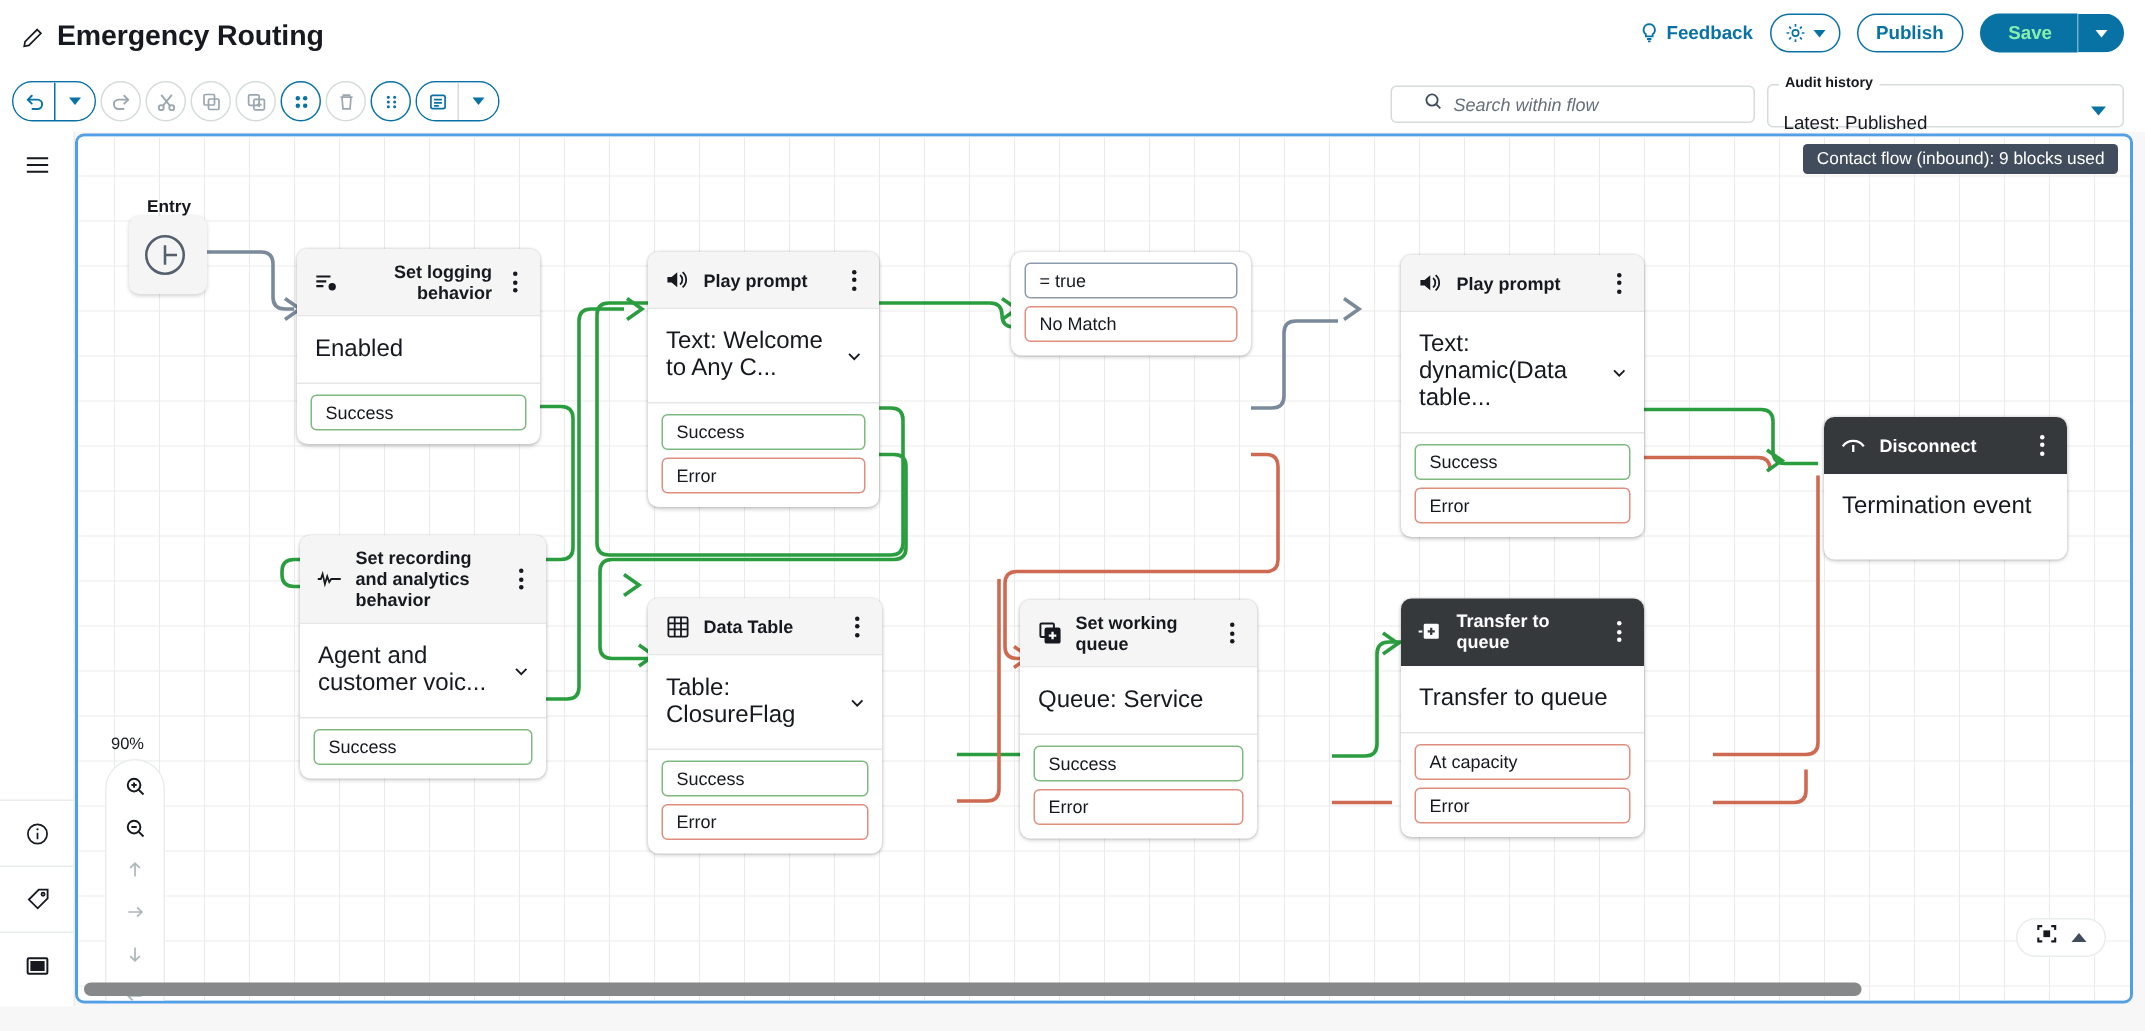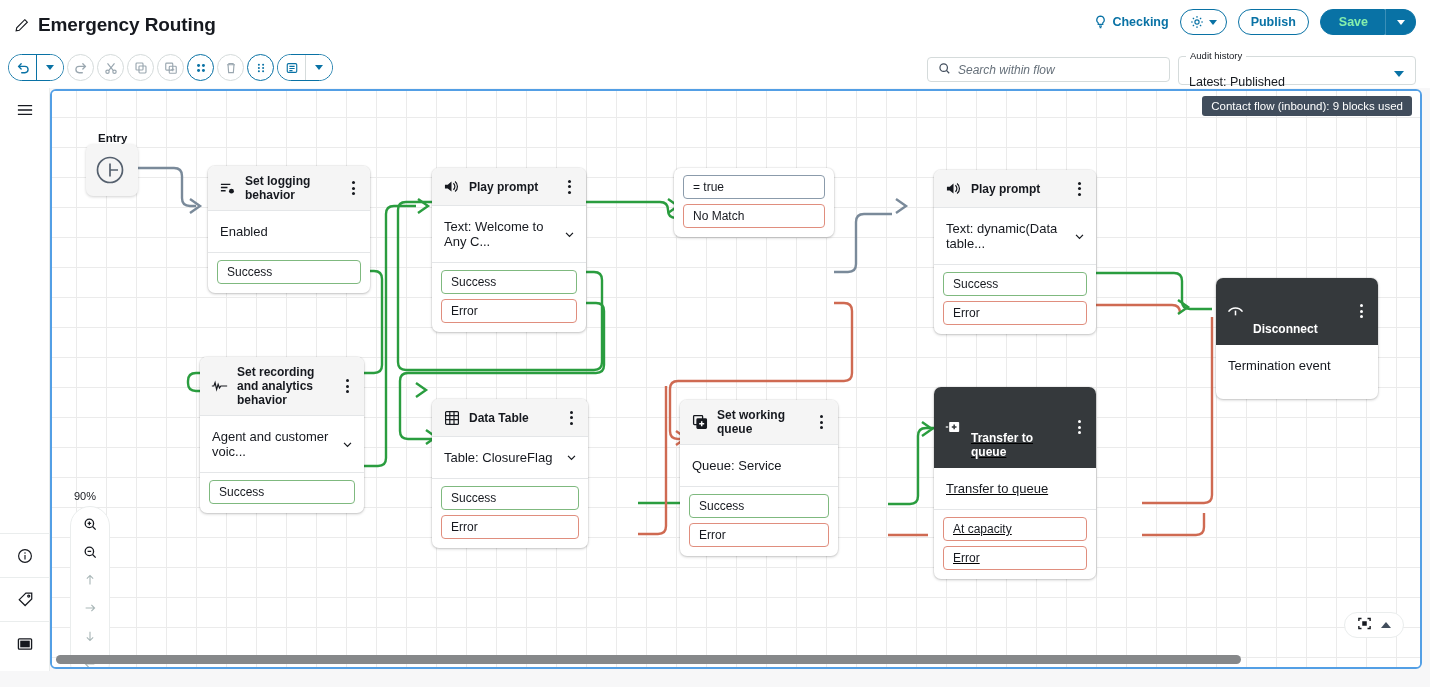--- a/index.html
+++ b/index.html
@@ -56,29 +56,29 @@
   .tbtn svg { display: block; }
   .combo { display: flex; align-items: center; height: 27px; border: 1.4px solid #0972a5; border-radius: 14px; overflow: hidden; }
   .combo .seg { width: 27px; height: 100%; display: flex; align-items: center; justify-content: center; color: #0972a5; cursor: pointer; background: #fff; }
   .combo .seg.div { border-left: 1.4px solid #0972a5; }
   .combo.grey-right .seg.div { border-left-color: #d5dbdb; }
   .caret-sm { width: 0; height: 0; border-left: 4px solid transparent; border-right: 4px solid transparent; border-top: 5px solid #0972a5; }
 
   .search-box {
     position: absolute; left: 927px; top: 7px; width: 243px; height: 25px;
     border: 1px solid #d5dbdb; border-radius: 4px; background: #fff;
-    display: flex; align-items: center; gap: 7px; padding: 0 10px;
+    display: flex; align-items: center; gap: 7px; padding: 0 21px;
   }
   .search-box .mag { color: #414d5c; flex: none; }
   .search-ph { font-size: 12px; font-style: italic; color: #66707a; }
 
   .audit-wrap { position: absolute; left: 1178px; top: 4px; width: 238px; height: 31px; }
   .audit-legend {
     position: absolute; left: 8px; top: -4px; background: #fff; padding: 0 4px;
-    font-size: 9.5px; font-weight: normal; color: #16191f; z-index: 2;
+    font-size: 9.5px; font-weight: bold; color: #16191f; z-index: 2;
   }
   .audit-field {
     position: absolute; left: 0; top: 2px; width: 238px; height: 29px;
     border: 1px solid #d5dbdb; border-radius: 4px; background: #fff;
     display: flex; align-items: center; justify-content: space-between; padding: 0 11px 0 10px;
   }
   .audit-val { font-size: 12.5px; color: #16191f; margin-top: 22px; }
   .audit-caret { width: 0; height: 0; border-left: 5px solid transparent; border-right: 5px solid transparent; border-top: 6px solid #0972a5; margin-top: 6px; }
 
   
@@ -128,29 +128,29 @@
 
   
   .node { position: absolute; z-index: 10; border-radius: 7px; background: #fff;
           box-shadow: 0 1px 3px rgba(0,0,0,.22), 0 0 0 1px rgba(0,0,0,.04); }
   .node-hd {
     display: flex; align-items: center; gap: 9px; padding: 8px 10px 8px 11px;
     background: #f5f5f5; border-radius: 7px 7px 0 0; min-height: 38px;
     border-bottom: 1px solid #e4e6e8;
   }
   .node.sel .node-hd { background: #35393c; border-bottom-color: #35393c; }
-  .node.sel .node-title { color: #ffffff; margin-top: 36px; }
+  .node.sel .node-title { color: #ffffff; }
   .node.sel .kebab i { background: #ffffff; }
   .node.sel .n-ico { color: #ffffff; }
   .n-ico { width: 17px; color: #16191f; flex: none; display: flex; align-items: center; justify-content: center; }
   .node-title { font-size: 12px; font-weight: bold; color: #16191f; line-height: 14px; flex: 1; }
   .kebab { width: 13px; display: flex; flex-direction: column; align-items: center; gap: 2.5px; flex: none; cursor: pointer; }
   .kebab i { width: 3px; height: 3px; border-radius: 50%; background: #16191f; display: block; }
 
-  .node-body { padding: 13px 11px 13px 12px; font-size: 13px; color: #16191f;
+  .node-body { padding: 13px 11px 13px 12px; font-size: 16px; color: #16191f;
                display: flex; align-items: center; justify-content: space-between; gap: 8px; }
   .node-body.plain { border-bottom: none; }
   .node-body.bordered { border-bottom: 1px solid #e4e6e8; }
   .chev { width: 11px; height: 11px; flex: none; color: #16191f; }
 
   .ports { padding: 7px 9px 9px; display: flex; flex-direction: column; gap: 5px; }
   .port {
     height: 24px; border-radius: 4px; display: flex; align-items: center;
     padding: 0 9px; font-size: 12px; color: #16191f; background: #fff; cursor: pointer;
   }
@@ -181,21 +181,21 @@
     </div>
 
     <div class="hdr-right">
       <button class="feedback-btn">
         <span class="bulb-icon">
           <svg width="13" height="14" viewBox="0 0 14 16" fill="none" stroke="#0972a5" stroke-width="1.4">
             <path d="M7 1.3a4.3 4.3 0 00-2.6 7.7v1.6h5.2V9A4.3 4.3 0 007 1.3z"></path>
             <path d="M5.3 12.6h3.4M6 14.4h2"></path>
           </svg>
         </span>
-        <span>Checking</span>
+        <span>Feedback</span>
       </button>
 
       <button class="pill-btn gear-btn">
         <span class="gear-icon">
           <svg width="14" height="14" viewBox="0 0 16 16" fill="none" stroke="#0972a5" stroke-width="1.3">
             <circle cx="8" cy="8" r="2.4"></circle>
             <path d="M8 1.2v2M8 12.8v2M1.2 8h2M12.8 8h2M3.2 3.2l1.4 1.4M11.4 11.4l1.4 1.4M12.8 3.2l-1.4 1.4M4.6 11.4l-1.4 1.4"></path>
           </svg>
         </span>
         <span class="caret-dn"></span>
@@ -445,21 +445,21 @@
         <svg width="15" height="15" viewBox="0 0 16 16" fill="none" stroke="#16191f" stroke-width="1.5">
           <path d="M2 5.4V2.6h2.8M11.2 2.6H14v2.8M14 10.6v2.8h-2.8M4.8 13.4H2v-2.8"></path>
           <rect x="5.6" y="5.6" width="4.8" height="4.8" fill="#16191f" stroke="none"></rect>
         </svg>
       </span>
       <span class="tri-up"></span>
     </div>
 
     <div class="hscroll"></div>
 
-    <div class="node" style="left:156px; top:75px; width:162px;">
+    <div class="node" style="left:146px; top:75px; width:162px;text-align:right;">
       <div class="node-hd">
         <span class="n-ico">
           <svg width="17" height="17" viewBox="0 0 18 18" fill="none" stroke="#16191f" stroke-width="1.5">
             <path d="M2 4.6h10M2 8h7M2 11.4h5"></path>
               <circle cx="13.2" cy="11.8" r="2.6" fill="#16191f" stroke="none"></circle>
           </svg>
         </span>
         <span class="node-title">Set logging behavior</span>
         <span class="kebab">
             <i></i>
@@ -628,21 +628,21 @@
       </div>
       <div class="node-body bordered">
         <span>Queue: Service</span>
       </div>
       <div class="ports">
         <div class="port ok">Success</div>
         <div class="port err">Error</div>
       </div>
     </div>
 
-    <div class="node sel" style="left:882px; top:296px; width:162px;text-decoration:underline;">
+    <div class="node sel" style="left:882px; top:308px; width:162px;">
       <div class="node-hd">
         <span class="n-ico">
           <svg width="18" height="16" viewBox="0 0 18 16" fill="none" stroke="#ffffff" stroke-width="1.3">
             <path d="M.8 8h2.6"></path>
             <rect x="4.4" y="2.6" width="10.6" height="10.6" rx="1" fill="#ffffff" stroke="none"></rect>
             <path d="M9.7 5.4v5M7.2 7.9h5" stroke="#35393c" stroke-width="1.6"></path>
           </svg>
         </span>
         <span class="node-title">Transfer to queue</span>
         <span class="kebab">

